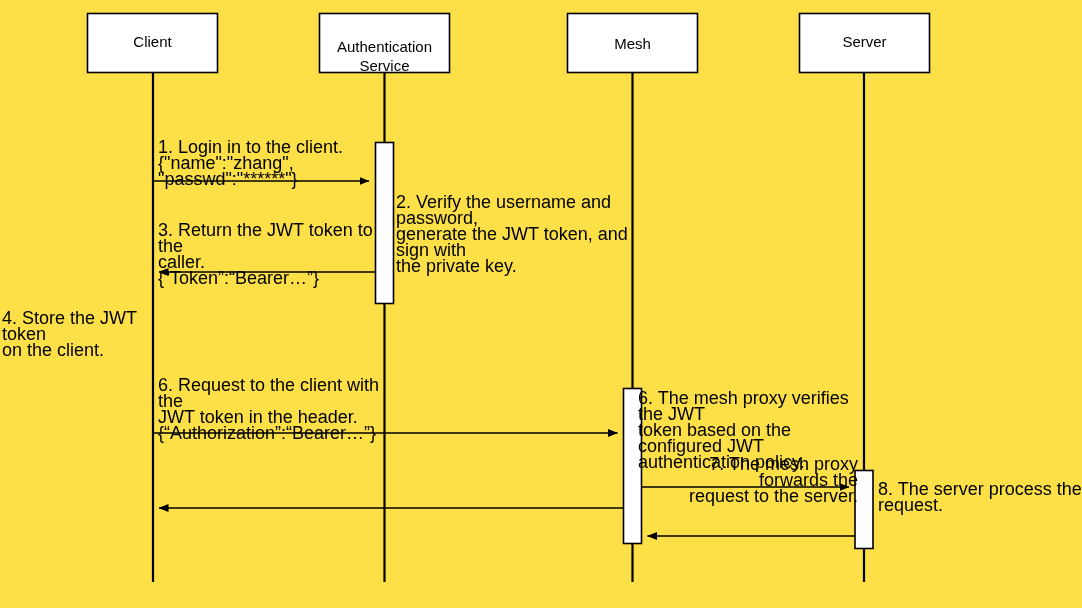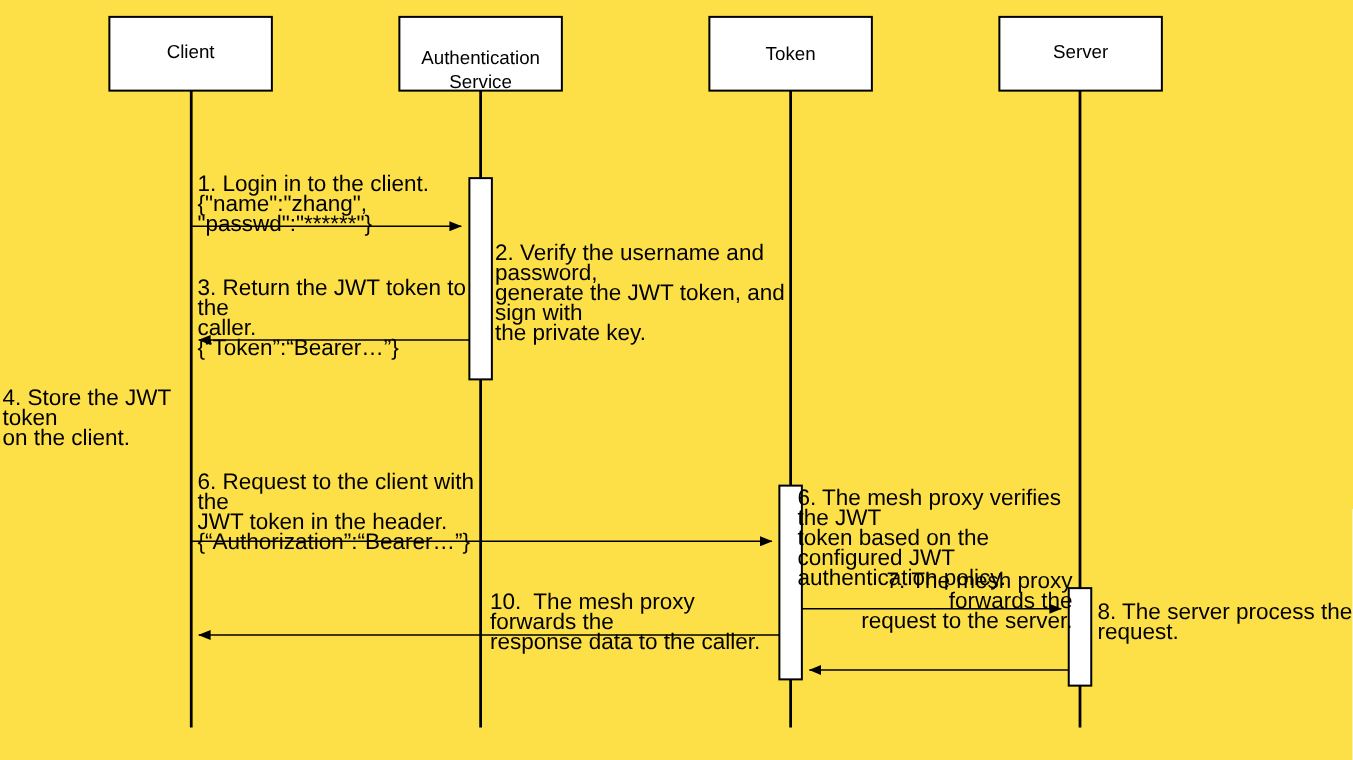--- a/index.html
+++ b/index.html
@@ -79,21 +79,21 @@
     <line x1="641.5" y1="487" x2="849" y2="487" stroke="#000000" stroke-width="1.3" marker-end="url(#arrowRight)"></line>
 
     <line x1="855" y1="536" x2="647.5" y2="536" stroke="#000000" stroke-width="1.3" marker-end="url(#arrowLeft)"></line>
 
     <line x1="623.5" y1="508" x2="159" y2="508" stroke="#000000" stroke-width="1.3" marker-end="url(#arrowLeft)"></line>
   </svg>
 
   <div class="participant-label" style="left:88px; top:32px; width:129px;">Client</div>
   <div class="participant-label" style="left:320px; top:6px; width:129px; white-space:pre-line;margin-top:31px;">Authentication
 Service</div>
-  <div class="participant-label" style="left:568px; top:34px; width:129px;">Token</div>
+  <div class="participant-label" style="left:568px; top:34px; width:129px;">Mesh</div>
   <div class="participant-label" style="left:800px; top:32px; width:129px;">Server</div>
 
   <div class="msg-label" style="left:158px; top:139px; width:220px;">1. Login in to the client.
 {"name":"zhang", "passwd":"******"}</div>
 
   <div class="msg-label" style="left:396px; top:194px; width:242px;">2. Verify the username and password,
 generate the JWT token, and sign with
 the private key.</div>
 
   <div class="msg-label" style="left:158px; top:222px; width:220px;">3. Return the JWT token to the
@@ -110,16 +110,14 @@
   <div class="msg-label" style="left:638px; top:390px; width:228px;">6. The mesh proxy verifies the JWT
 token based on the configured JWT
 authentication policy.</div>
 
   <div class="msg-label" style="left:638px; top:456px; width:220px;text-align:right;">7. The mesh proxy forwards the
 request to the server.</div>
 
   <div class="msg-label" style="left:878px; top:481px; width:204px;">8. The server process the request.</div>
 
 
-  <div class="msg-label" style="left:392px; top:473px; width:230px;">10.  The mesh proxy forwards the
-response data to the caller.</div>
 
 </div>
 
 </body></html>

